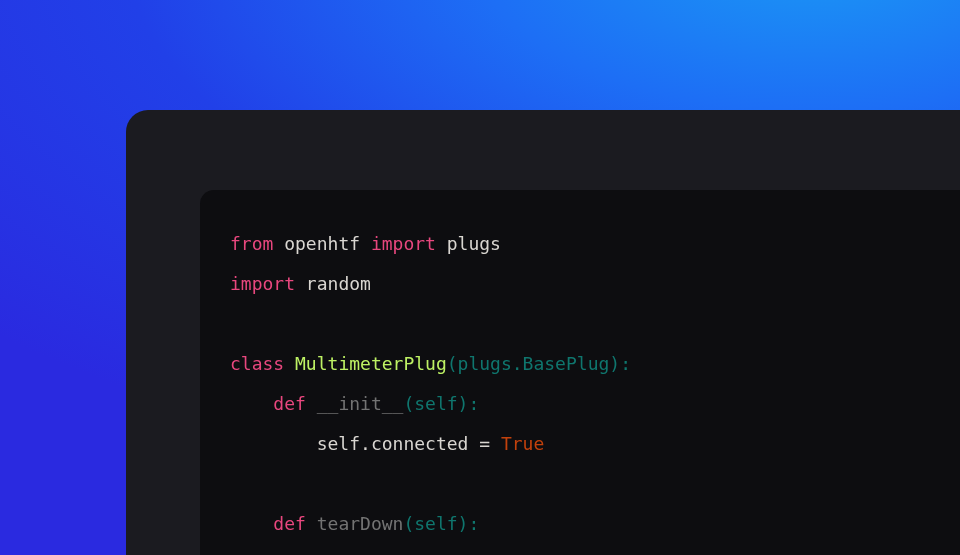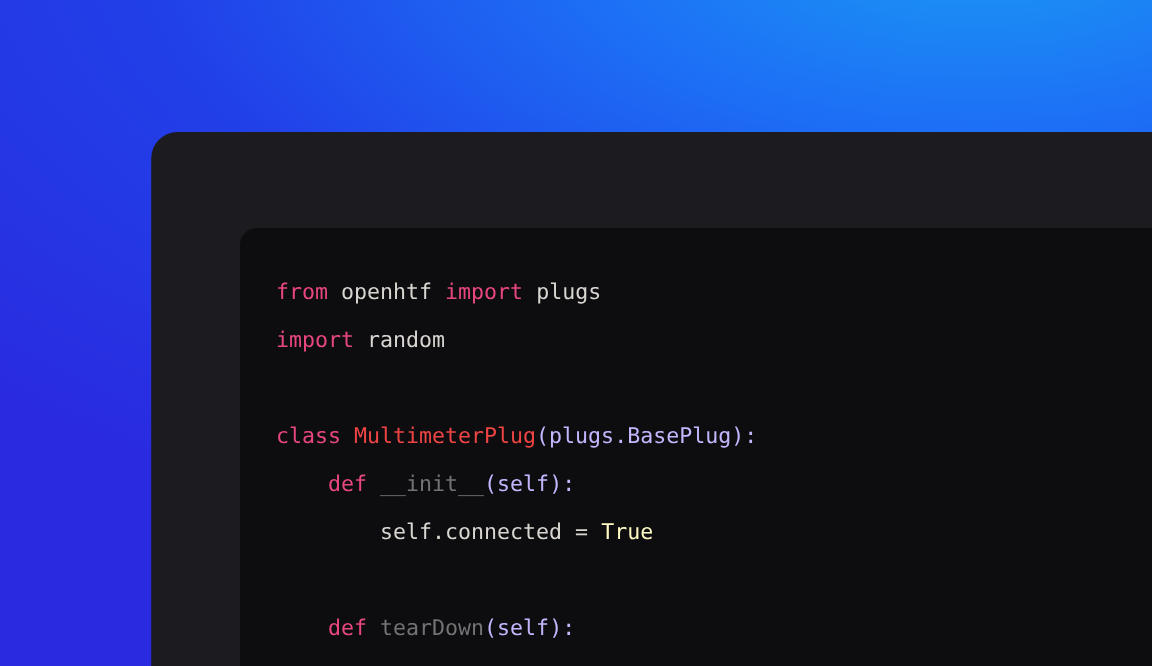--- a/index.html
+++ b/index.html
@@ -27,24 +27,24 @@
     border-radius: 14px 0 0 0;
     padding: 34px 0 16px 30px;
   }
   .code {
     font-size: 18px;
     line-height: 40px;
     white-space: pre;
     color: #d9d6d1;
   }
   .kw   { color: #e8477e; }
-  .cls  { color: #ef4444; }
+  .cls  { color: #bef264; }
   .fn   { color: #737373; }
-  .const{ color: #fef9c3; }
-  .punct{ color: #c4b5fd; }
+  .const{ color: #c2410c; }
+  .punct{ color: #0f766e; }
   .dim  { color: #d9d6d1; }
 </style>
 </head>
 <body>
 
 <div class="window">
   <div class="editor">
     <div class="code" id="code-block"><div><span class="kw">from</span><span class="dim"> openhtf </span><span class="kw">import</span><span class="dim"> plugs</span></div><div><span class="kw">import</span><span class="dim"> random</span></div><div>&nbsp;</div><div><span class="kw">class</span><span class="dim"> </span><span class="cls">MultimeterPlug</span><span class="punct">(plugs.BasePlug):</span></div><div><span class="dim">    </span><span class="kw">def</span><span class="dim"> </span><span class="fn">__init__</span><span class="punct">(self):</span></div><div><span class="dim">        self.connected = </span><span class="const">True</span></div><div>&nbsp;</div><div><span class="dim">    </span><span class="kw">def</span><span class="dim"> </span><span class="fn">tearDown</span><span class="punct">(self):</span></div></div>
   </div>
 </div>

